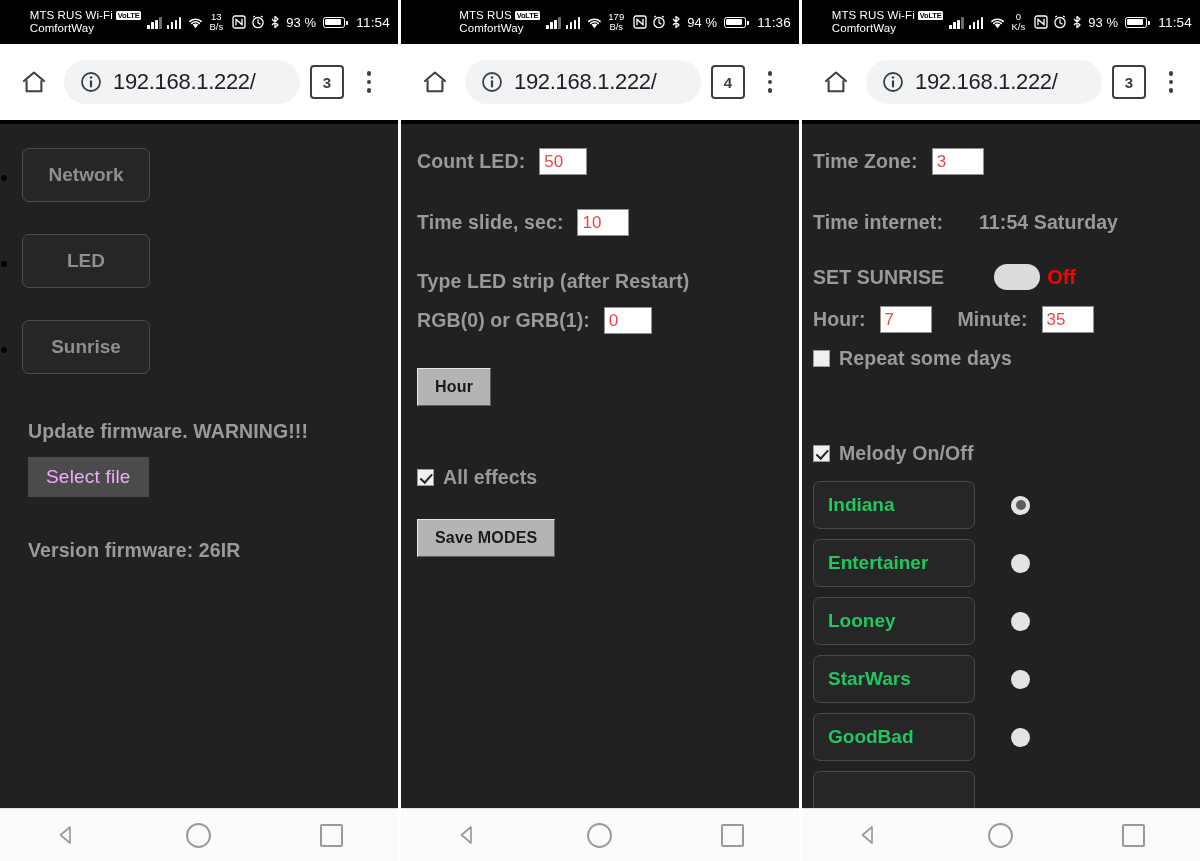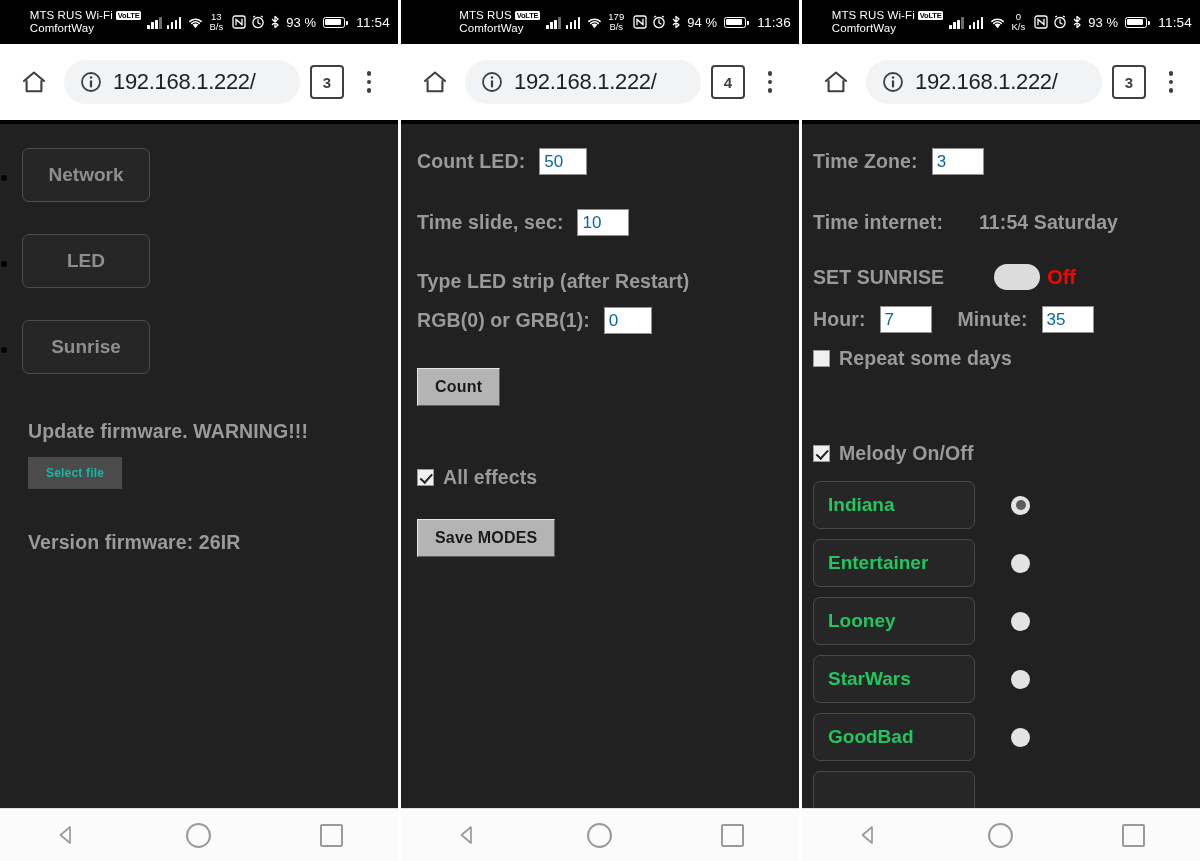--- a/index.html
+++ b/index.html
@@ -108,35 +108,35 @@
     border-radius:50%;background:#050505;
   }
   .navbtn{
     display:block;width:128px;height:54px;line-height:52px;text-align:center;
     border:1.6px solid #4d4d4d;border-radius:7px;background:#262626;
     color:#8e8e8e;font-size:19px;font-weight:bold;box-sizing:border-box;
   }
   .fw-wrap{padding:0 0 0 28px;}
   .fw-title{margin:46px 0 14px 0;}
   .btn-selectfile{
-    display:inline-block;background:#4b4b4b;color:#14b8a6;border:none;
-    font-size:12px;font-weight:bold;padding:9px 18px;letter-spacing:.2px;
+    display:inline-block;background:#4b4b4b;color:#f0abfc;border:none;
+    font-size:19px;font-weight:normal;padding:9px 18px;letter-spacing:.2px;
   }
   .btn-update{
     display:inline-block;background:#f2f2f2;color:#000000;border:none;
     font-size:17px;font-weight:bold;padding:9px 12px;margin-top:30px;letter-spacing:.1px;
   }
   .fw-version{margin-top:42px;}
 
   
   .form-wrap{padding:0 0 0 16px;}
   .row{display:flex;align-items:center;margin-bottom:34px;}
   .row .lbl{margin-right:14px;}
   .txtin{
-    background:#ffffff;color:#0369a1;border:1px solid #8f8f8f;
+    background:#ffffff;color:#ef4444;border:1px solid #8f8f8f;
     font-family:"Liberation Sans", sans-serif;font-size:17px;
     height:25px;line-height:25px;padding:0 4px;box-sizing:content-box;
     display:inline-block;
   }
   .w50{width:38px;}
   .w40{width:42px;}
   .w30{width:38px;}
   .hdr-strip{margin-bottom:14px;}
   .btn-grey{
     display:inline-block;background:#b4b4b4;color:#1a1a1a;
@@ -409,21 +409,21 @@
           </div>
 
           <div class="lbl hdr-strip">Type LED strip (after Restart)</div>
 
           <div class="row">
             <span class="lbl">RGB(0) or GRB(1):</span>
             <span class="txtin w30">0</span>
           </div>
 
           <div style="margin-bottom:60px;">
-            <span class="btn-grey">Count</span>
+            <span class="btn-grey">Hour</span>
           </div>
 
           <div class="chk-row">
             <span class="chkbox checked"></span>
             <span class="lbl">All effects</span>
           </div>
 
           <div>
             <span class="btn-grey">Save MODES</span>
           </div>

